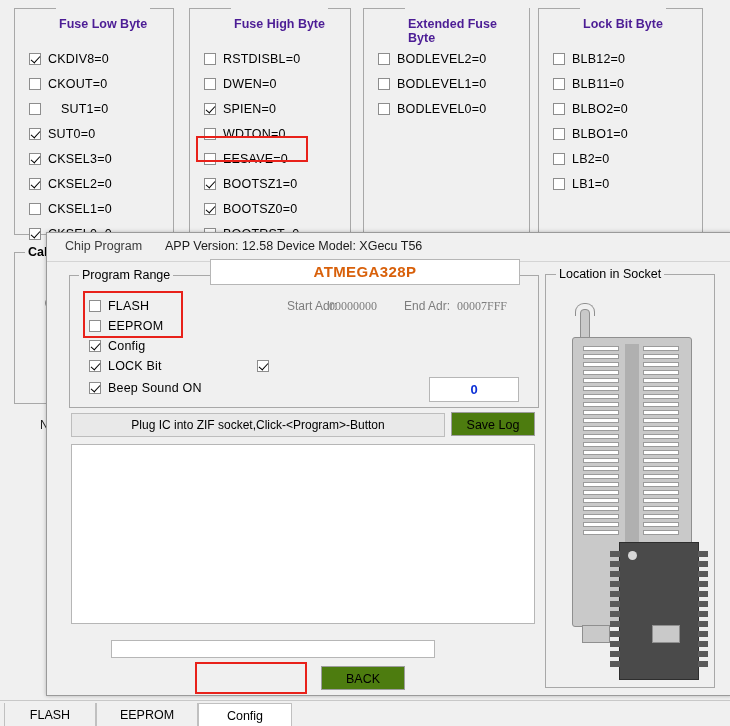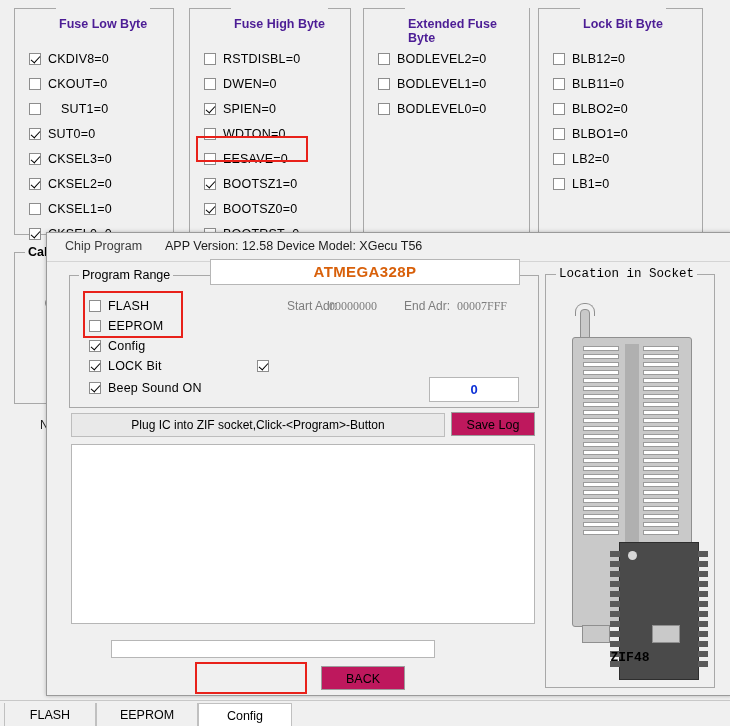--- a/index.html
+++ b/index.html
@@ -185,21 +185,21 @@
     font-size: 12px;
   }
   .addr-val {
     position: absolute;
     color: #7d7d7d;
     font-size: 12px;
     font-family: Liberation Serif, serif;
   }
   .btn {
     position: absolute;
-    background: #be185d;
+    background: #4d7c0f;
     border: 1px solid #9d9d9d;
     text-align: center;
     font-size: 12.5px;
     color: #000;
     box-sizing: border-box;
   }
   .loc-title {
     position: absolute;
     left: 10px;
     top: -8px;
@@ -511,21 +511,21 @@
   <div class="btn" style="left:404px;top:179px;width:84px;height:24px;line-height:24px;">Save Log</div>
 
   <div style="position:absolute;left:24px;top:211px;width:462px;height:178px;background:#ffffff;border:1px solid #b6b6b6;"></div>
 
   <div style="position:absolute;left:64px;top:407px;width:322px;height:16px;background:#ffffff;border:1px solid #b6b6b6;"></div>
 
   <div class="redbox" style="left:148px;top:429px;width:112px;height:32px;"></div>
 
   <div class="btn" style="left:274px;top:433px;width:84px;height:24px;line-height:24px;">BACK</div>
 
-  <div style="position:absolute;left:498px;top:41px;width:168px;height:412px;border:1px solid #a8a8a8;background:#f0f0f0;font-family:Liberation Mono, monospace;">
+  <div style="position:absolute;left:498px;top:41px;width:168px;height:412px;border:1px solid #a8a8a8;background:#f0f0f0;">
     <div class="loc-title">Location in Socket</div>
 
     <div class="socket-lever-top"></div>
     <div class="socket-lever"></div>
 
     <div class="socket-body">
       <div class="socket-center" style="left:52px;top:6px;height:276px;"></div>
 
       <div class="pin-col" style="left:10px;top:8px;">
         <span class="pin"></span>
@@ -610,21 +610,20 @@
           <span class="leg"></span>
           <span class="leg"></span>
           <span class="leg"></span>
         </span>
       </div>
     </div>
 
     <div class="socket-foot" style="left:36px;top:350px;"></div>
     <div class="socket-foot" style="left:106px;top:350px;"></div>
 
-    <div class="zif-label" style="bottom:22px;">ZIF48</div>
   </div>
 </div>
 
 <div class="tabbar">
   <div class="tab" style="left:4px;width:90px;">FLASH</div>
   <div class="tab" style="left:96px;width:100px;">EEPROM</div>
   <div class="tab active" style="left:198px;width:92px;">Config</div>
 </div>
 
 </body></html>

